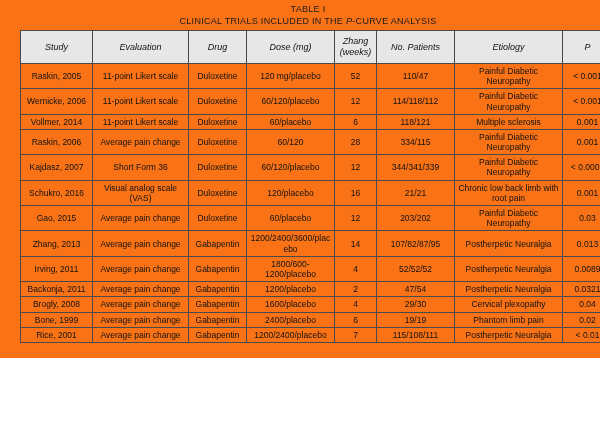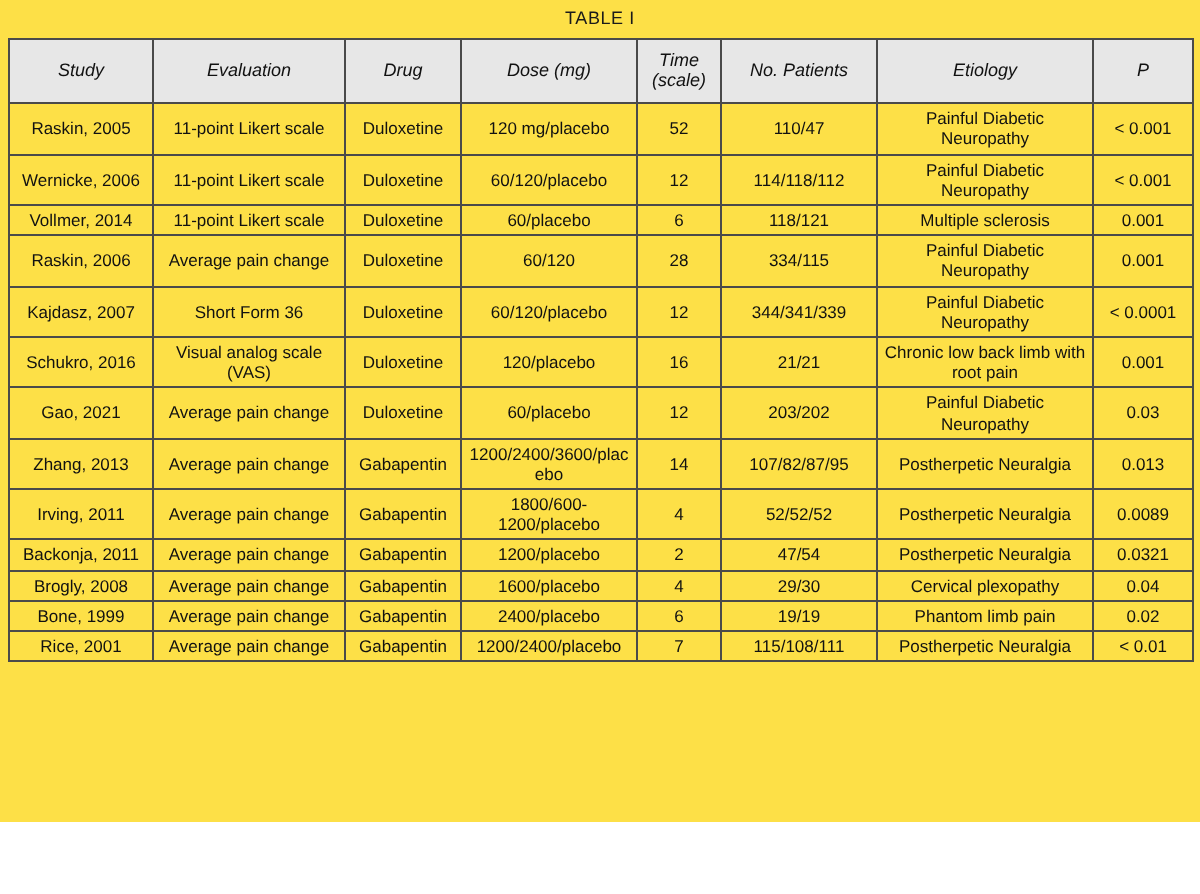--- a/index.html
+++ b/index.html
@@ -3,24 +3,24 @@
 <meta charset="utf-8">
 <style>
   html, body {
     margin: 0;
     padding: 0;
     background: #ffffff;
     font-family: "Liberation Sans", sans-serif;
   }
   .page {
     width: 600px;
-    height: 411px;
+    height: 358px;
     box-sizing: border-box;
-    padding: 4px 4px 2px 4px;
-    background: #fde047;
+    padding: 4px 4px 2px 20px;
+    background: #f97316;
     overflow: hidden;
   }
   .caption {
     text-align: center;
     font-size: 9px;
     line-height: 1.3;
     color: #1a1a1a;
     letter-spacing: 0.3px;
     margin-bottom: 3px;
   }
@@ -53,40 +53,41 @@
     padding: 5px 2px;
   }
 </style>
 </head>
 <body>
 
 <div class="page">
 
   <div class="caption">
     <div>TABLE I</div>
+    <div><span>CLINICAL TRIALS INCLUDED IN THE </span><span class="p-italic">P</span><span>-CURVE ANALYSIS</span></div>
   </div>
 
   <table class="trials">
     <colgroup>
       <col style="width:72px">
       <col style="width:96px">
       <col style="width:58px">
       <col style="width:88px">
       <col style="width:42px">
       <col style="width:78px">
       <col style="width:108px">
       <col style="width:50px">
     </colgroup>
     <thead>
       <tr>
           <th>Study</th>
           <th>Evaluation</th>
           <th>Drug</th>
           <th>Dose (mg)</th>
-          <th>Time (scale)</th>
+          <th>Zhang (weeks)</th>
           <th>No. Patients</th>
           <th>Etiology</th>
           <th>P</th>
         </tr>
     </thead>
     <tbody>
         <tr>
           <td>Raskin, 2005</td>
           <td>11-point Likert scale</td>
           <td>Duloxetine</td>
@@ -140,21 +141,21 @@
           <td>Schukro, 2016</td>
           <td>Visual analog scale (VAS)</td>
           <td>Duloxetine</td>
           <td>120/placebo</td>
           <td>16</td>
           <td>21/21</td>
           <td>Chronic low back limb with root pain</td>
           <td>0.001</td>
         </tr>
         <tr>
-          <td>Gao, 2021</td>
+          <td>Gao, 2015</td>
           <td>Average pain change</td>
           <td>Duloxetine</td>
           <td>60/placebo</td>
           <td>12</td>
           <td>203/202</td>
           <td>Painful Diabetic Neuropathy</td>
           <td>0.03</td>
         </tr>
         <tr>
           <td>Zhang, 2013</td>

